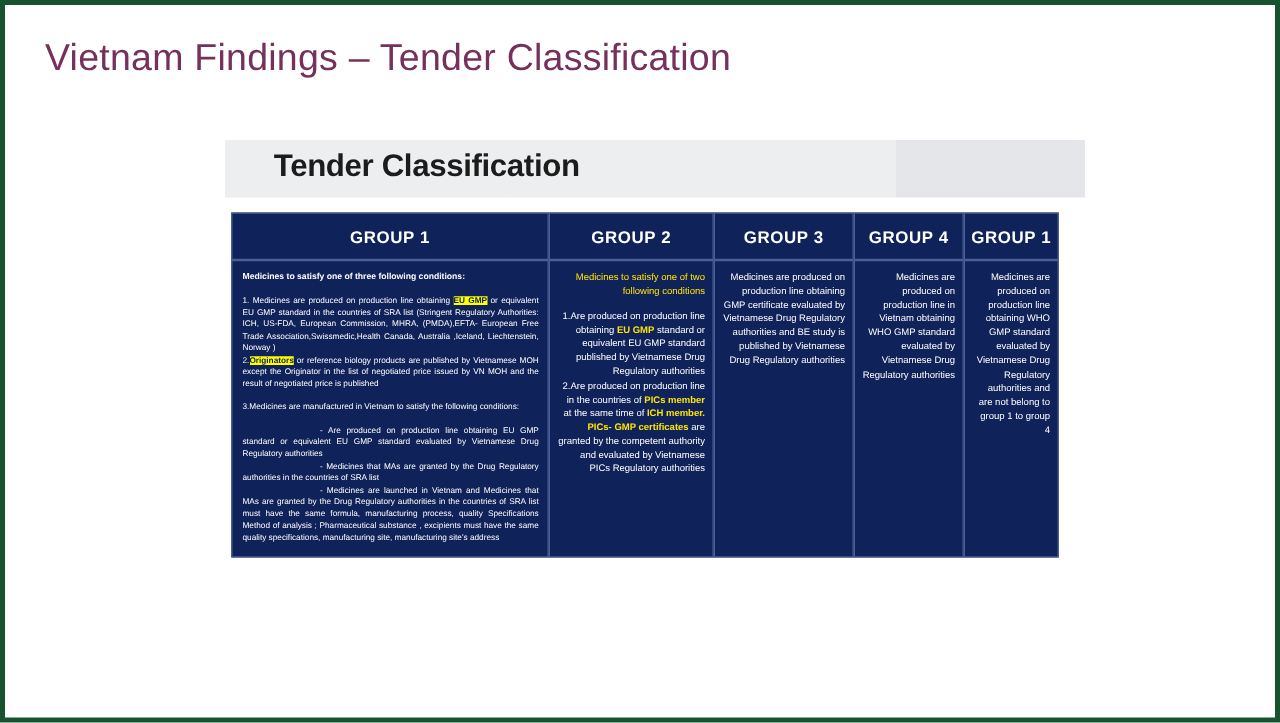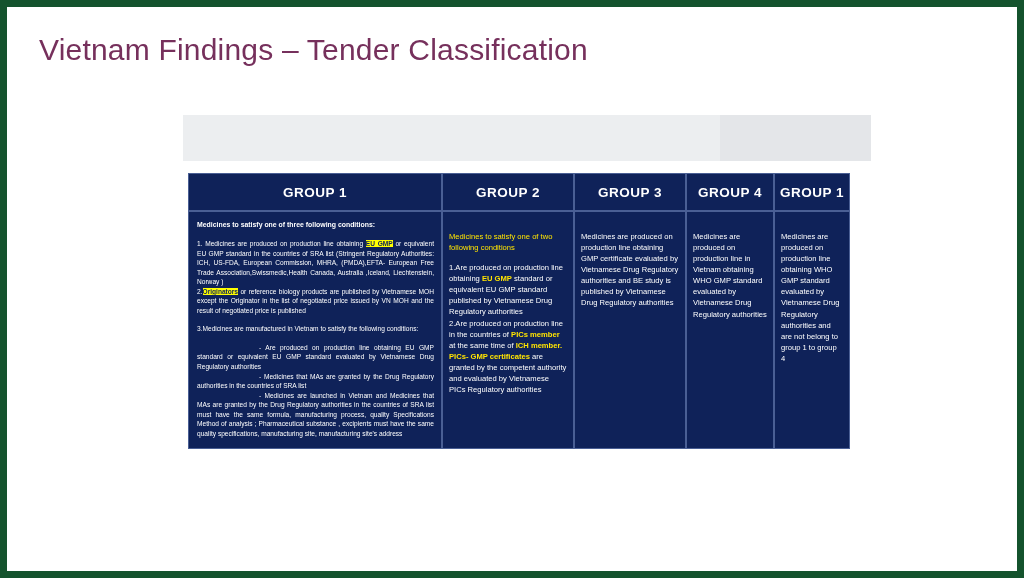--- a/index.html
+++ b/index.html
@@ -11,21 +11,21 @@
     width: 1024px;
     height: 578px;
     font-family: "Liberation Sans", sans-serif;
     overflow: hidden;
   }
   #slide {
     position: relative;
     width: 1024px;
     height: 578px;
     box-sizing: border-box;
-    border: 7px solid #14532d;
+    border: 4px solid #14532d;
     background: #ffffff;
   }
   #slide-title {
     position: absolute;
     left: 32px;
     top: 26px;
     font-size: 30px;
     font-weight: 400;
     color: #76305c;
     letter-spacing: 0.2px;
@@ -79,24 +79,25 @@
   }
   #tender-table th {
     height: 36px;
     text-align: center;
     vertical-align: middle;
     font-size: 13.5px;
     font-weight: bold;
     letter-spacing: 0.5px;
   }
   .cell-body {
-    padding: 19px 6px 6px 6px;
+    padding: 7px 6px 6px 6px;
     font-size: 7.4px;
     line-height: 1.42;
     color: #ffffff;
+    text-align: right;
   }
   .col1 .cell-body {
     font-size: 6.6px;
     line-height: 1.45;
     text-align: justify;
     padding: 8px 7px 6px 8px;
   }
   .col2 .cell-body { font-size: 7.6px; line-height: 1.46; }
   .col3 .cell-body { font-size: 7.6px; line-height: 1.46; }
   .col4 .cell-body { font-size: 7.6px; line-height: 1.46; }
@@ -117,20 +118,21 @@
 </head>
 <body>
 
 <div id="slide">
 
   <div id="slide-title">Vietnam Findings – Tender Classification</div>
 
   <div id="table-figure">
 
     <div id="figure-header-band"></div>
+    <div id="figure-header-title">Tender Classification</div>
 
     <table id="tender-table">
       <colgroup>
         <col style="width:254px">
         <col style="width:132px">
         <col style="width:112px">
         <col style="width:88px">
         <col style="width:76px">
       </colgroup>
       <thead>

